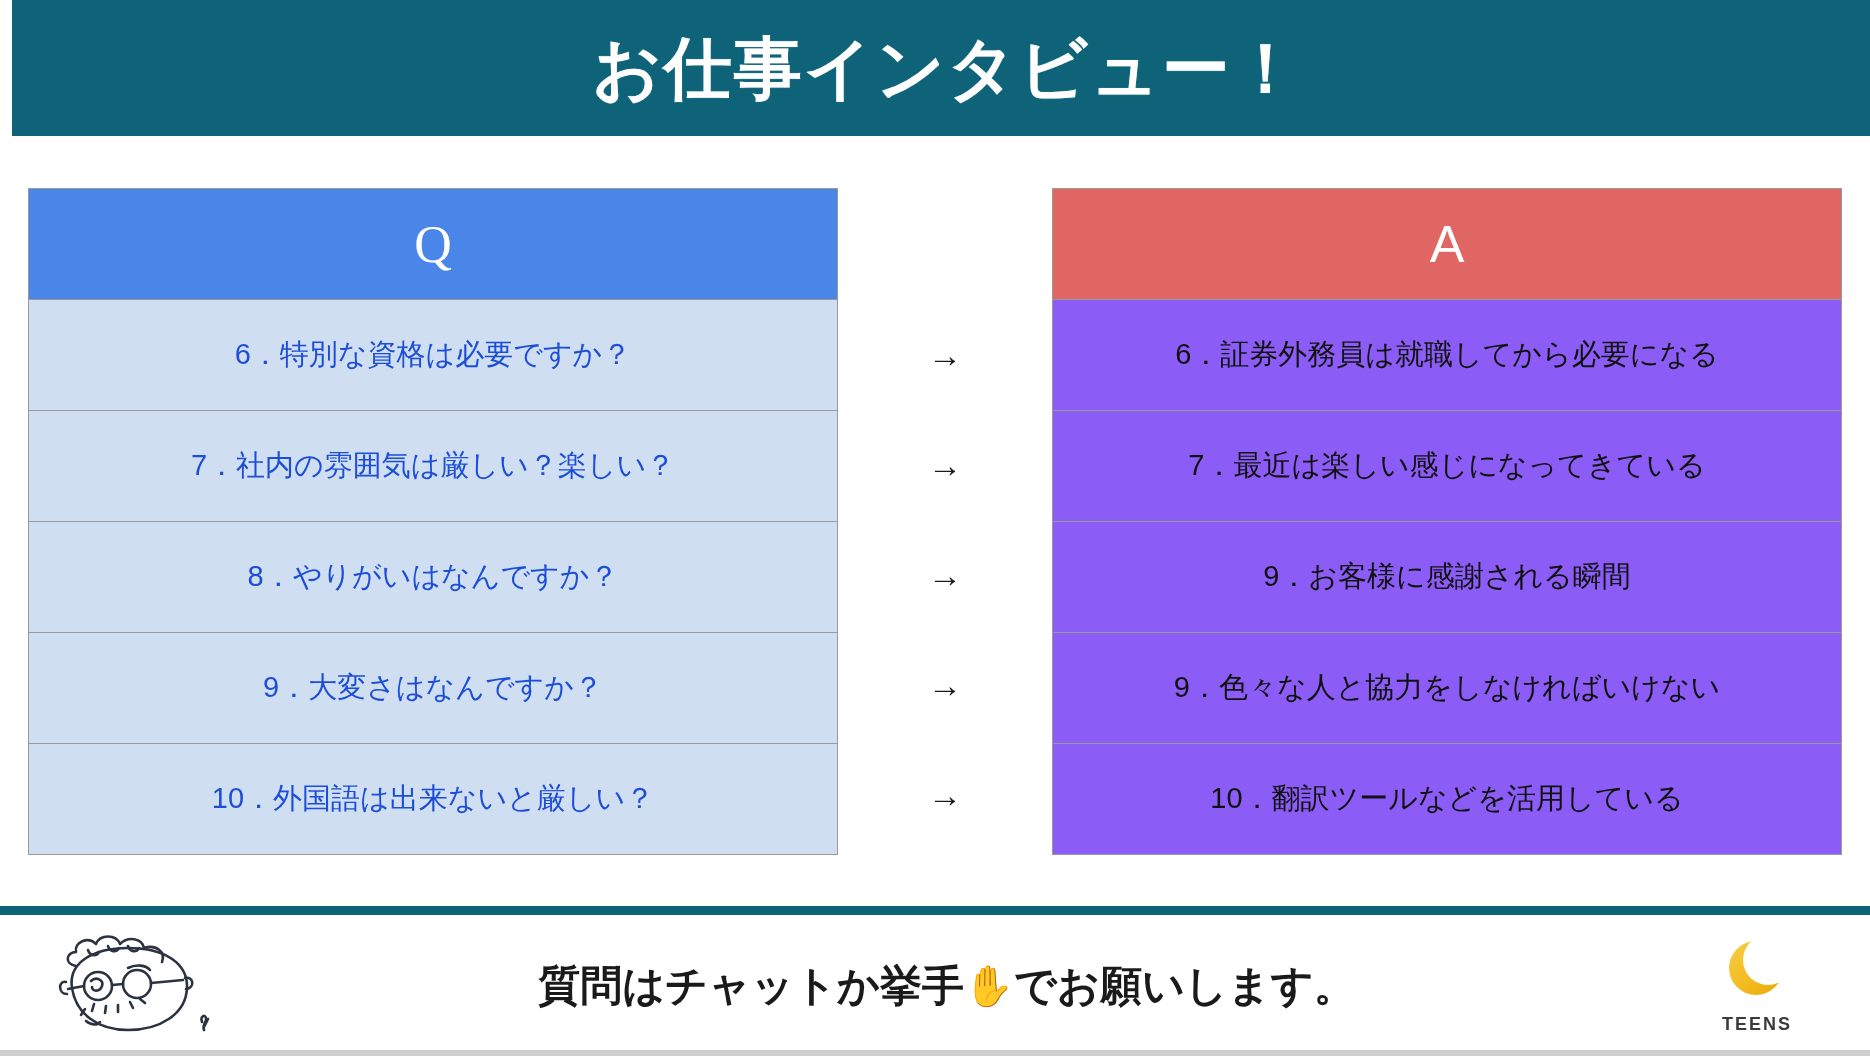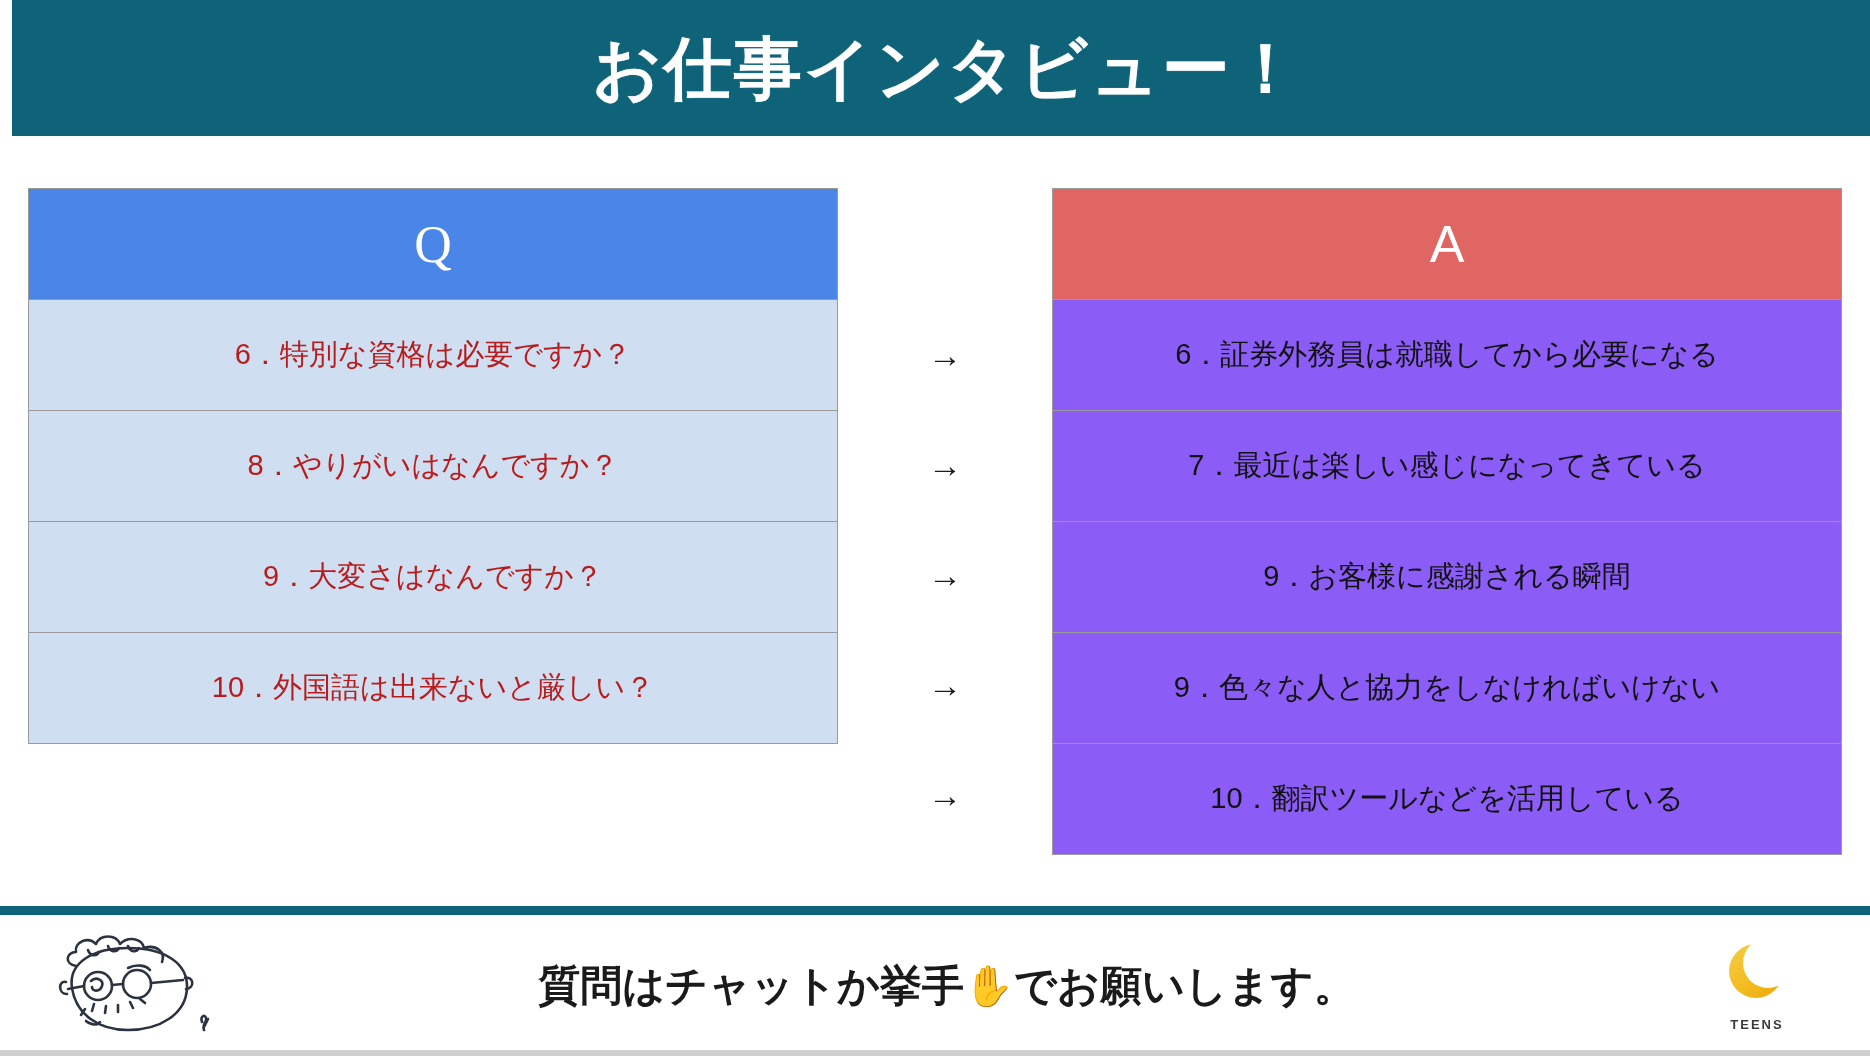--- a/index.html
+++ b/index.html
@@ -97,21 +97,21 @@
     background: #df6663;
     color: #ffffff;
     height: 110px;
     font-family: "Liberation Sans", "DejaVu Sans", sans-serif;
     font-size: 52px;
     font-weight: normal;
   }
 
   .cell-q {
     background: #cfdef0;
-    color: #b91c1c;
+    color: #1d4ed8;
     height: 110px;
     font-size: 29px;
   }
   .cell-a {
     background: #8b5cf6;
     color: #111111;
     height: 110px;
     font-size: 29px;
   }
 
@@ -171,21 +171,21 @@
     line-height: 1;
   }
   .footer-logo {
     width: 250px;
     display: flex;
     flex-direction: column;
     align-items: center;
     justify-content: center;
   }
   .logo-word {
-    font-size: 13px;
+    font-size: 18px;
     letter-spacing: 2px;
     font-weight: bold;
     color: #3b3b3b;
     margin-top: 11px;
     font-variant: small-caps;
   }
   .footer-bottom-rule {
     position: absolute;
     left: 0;
     top: 1050px;
@@ -206,20 +206,23 @@
   <div class="qa-area">
 
     <div class="col col-q">
       <table class="tbl">
         <tbody>
             <tr>
           <th class="hdr-q">Q</th>
         </tr>
         <tr>
           <td class="cell-q">6．特別な資格は必要ですか？</td>
+        </tr>
+        <tr>
+          <td class="cell-q">7．社内の雰囲気は厳しい？楽しい？</td>
         </tr>
         <tr>
           <td class="cell-q">8．やりがいはなんですか？</td>
         </tr>
         <tr>
           <td class="cell-q">9．大変さはなんですか？</td>
         </tr>
         <tr>
           <td class="cell-q">10．外国語は出来ないと厳しい？</td>
         </tr>

